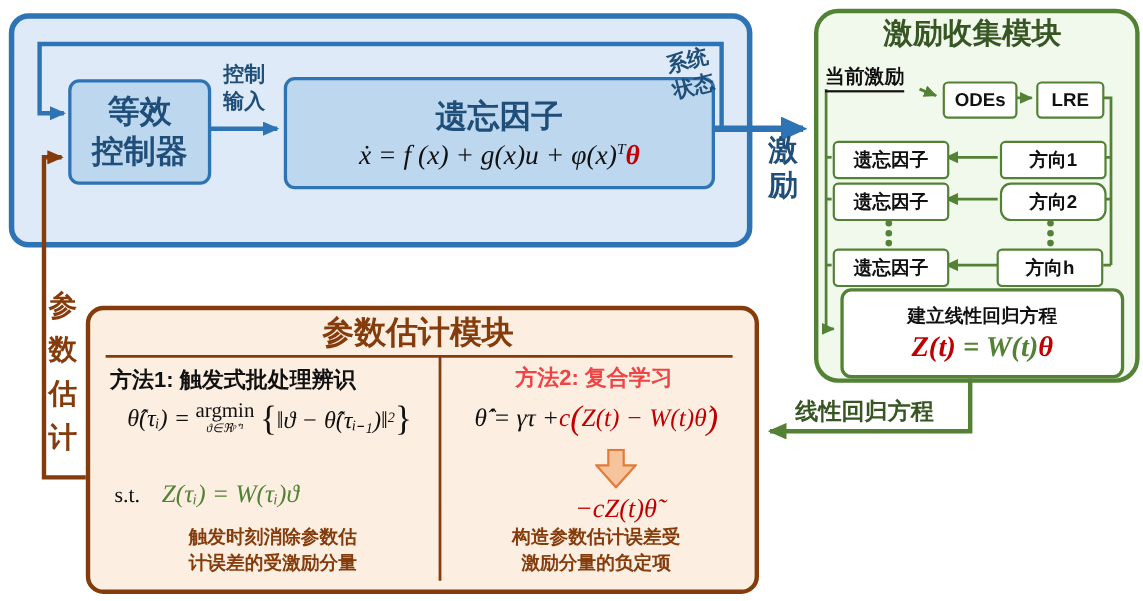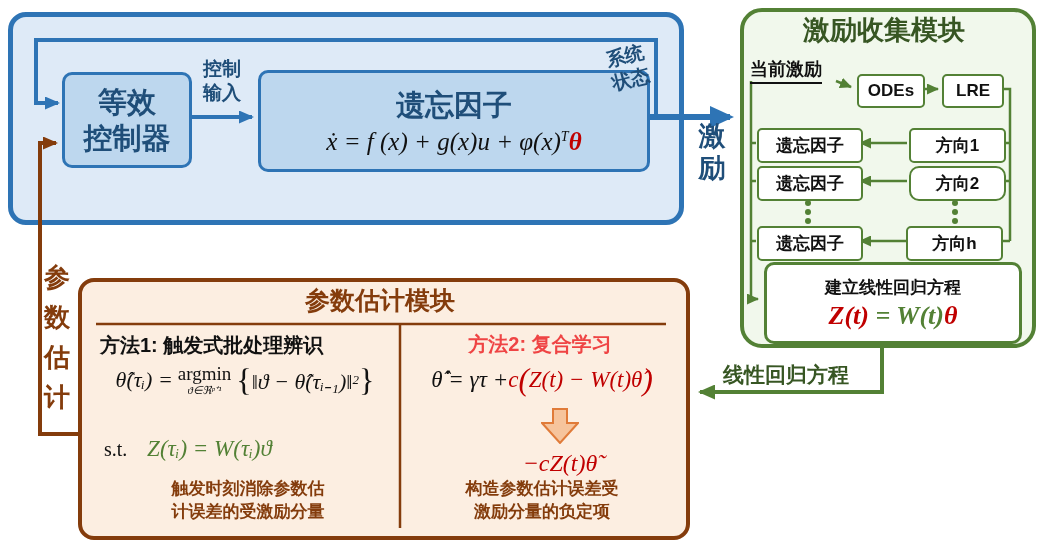--- a/index.html
+++ b/index.html
@@ -144,21 +144,21 @@
 
   <div class="abs lbl green-t" style="left:700px;top:362px;width:172px;font-size:21px;">线性回归方程</div>
 
   <div class="abs brown-t" style="left:44px;top:264px;font-size:26px;line-height:1;z-index:10;text-align:center;">
     <div style="margin-bottom:14px;">参</div>
     <div style="margin-bottom:14px;">数</div>
     <div style="margin-bottom:14px;">估</div>
     <div>计</div>
   </div>
 
-  <div class="abs lbl brown-t" style="left:78px;top:285px;width:604px;font-size:25px;">参数估计模块</div>
+  <div class="abs lbl brown-t" style="left:78px;top:285px;width:604px;font-size:29px;">参数估计模块</div>
 
   <div class="abs" style="left:100px;top:332px;font-size:20px;font-weight:700;color:#111;z-index:10;">方法1: 触发式批处理辨识</div>
 
   <div class="abs math" style="left:94px;top:364px;width:302px;z-index:10;display:flex;align-items:center;justify-content:center;color:#111;font-size:22px;">
     <span>θ̂(τᵢ) = </span>
       <span class="amstack">
         <span class="up" style="font-size:19px;">argmin</span>
         <span class="sub">ϑ∈ℜᵖ⁺¹</span>
       </span>
       <span class="brace">{</span>

